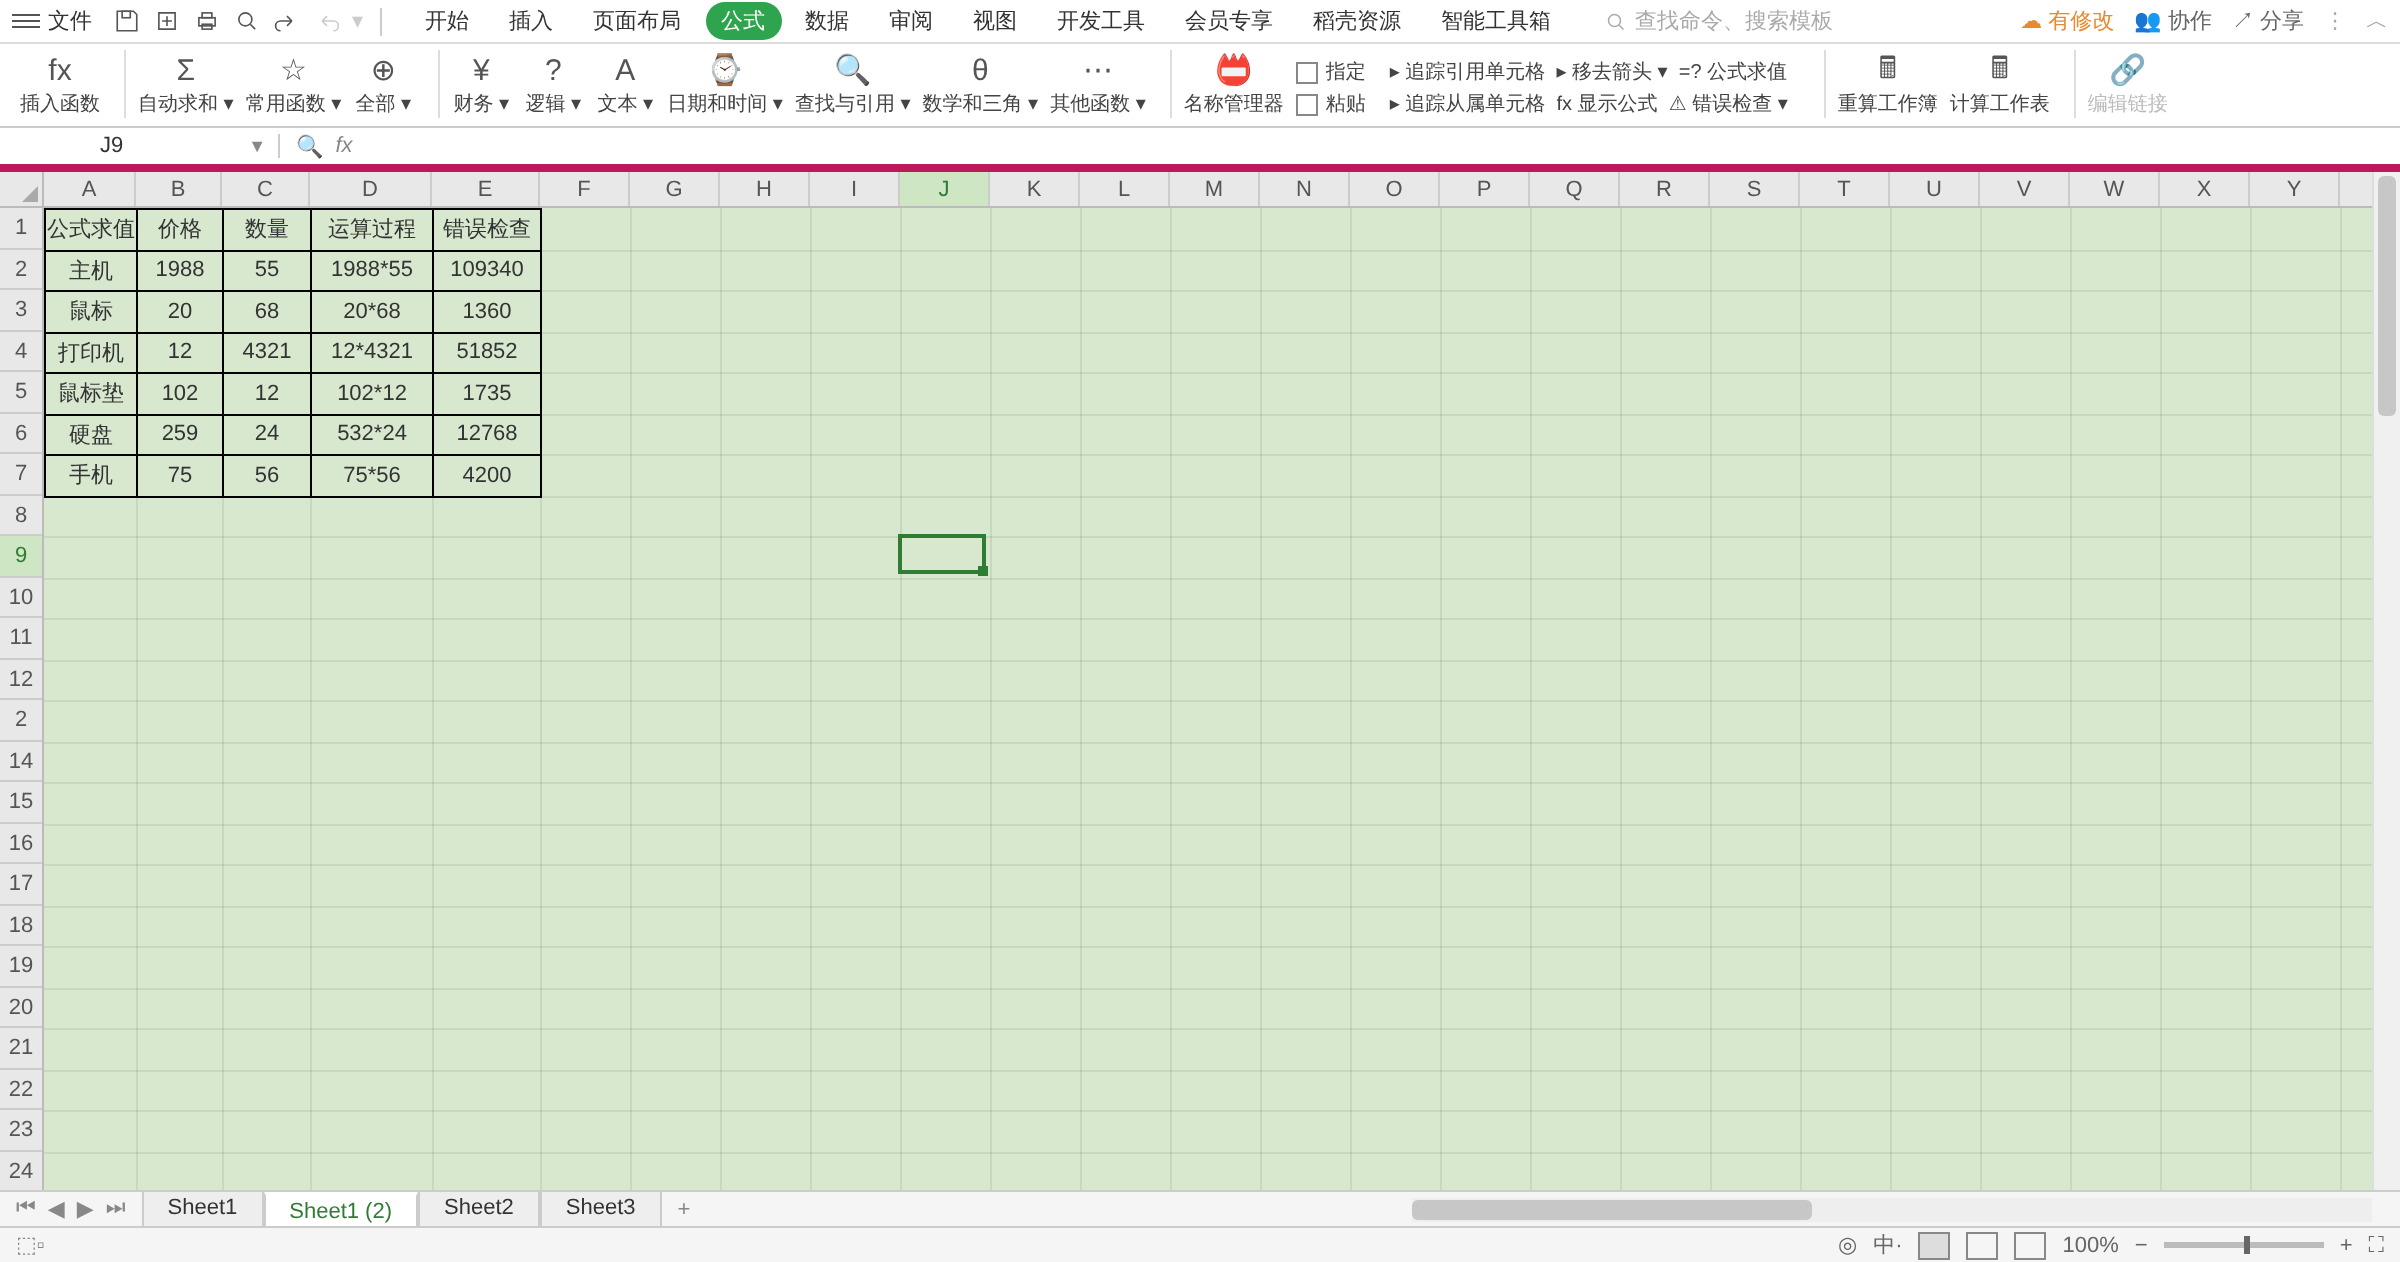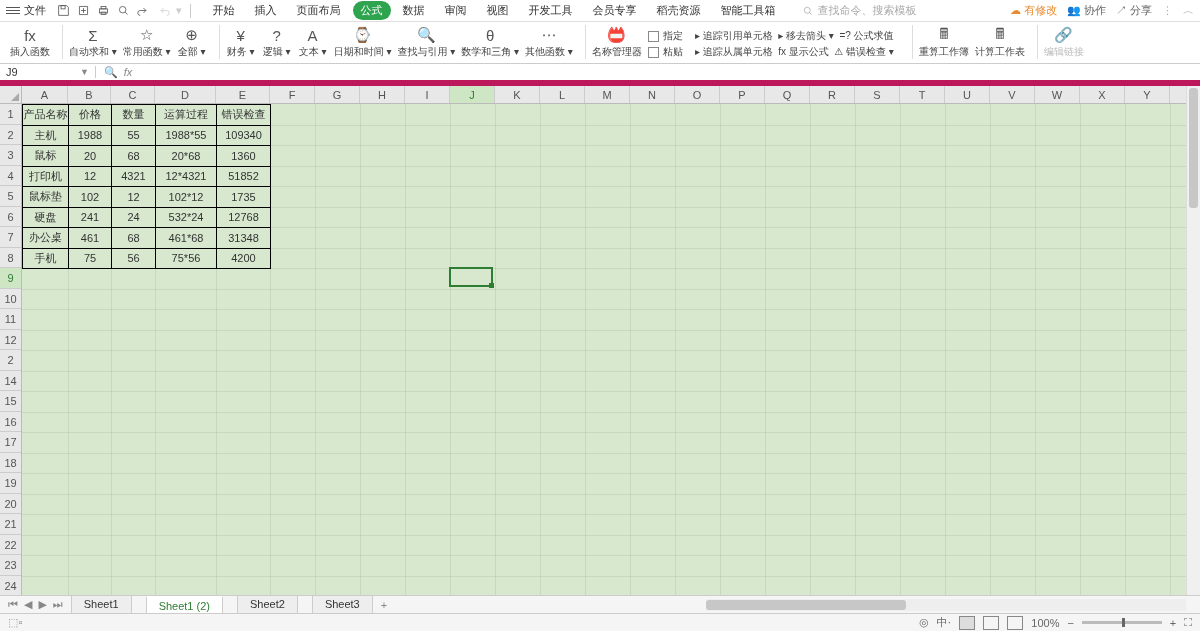--- a/index.html
+++ b/index.html
@@ -25,21 +25,21 @@
 .rib-grp { display: flex; flex-direction: column; align-items: center; margin-right: 6px; font-size: 10px; color: #444; min-width: 30px; }
 .rib-grp .ico { height: 20px; font-size: 15px; display: flex; align-items: center; justify-content: center; color: #555; }
 .rib-grp .lbl { white-space: nowrap; }
 .rib-sep { width: 1px; height: 34px; background: #ddd; margin: 0 6px; }
 .rib-text-grp { display: flex; flex-direction: column; gap: 2px; font-size: 10px; color: #444; margin-right: 12px; }
 .rib-text-grp .row { display: flex; align-items: center; gap: 4px; white-space: nowrap; }
 .row .sq { width: 11px; height: 11px; border: 1px solid #888; }
 .disabled { color: #bbb; }
 
 
-.fx-bar { display: flex; align-items: center; height: 22px; border-bottom: 6px solid #be185d; }
+.fx-bar { display: flex; align-items: center; height: 22px; border-bottom: 4px solid #be185d; padding-left: 44px; }
 .name-box { width: 96px; border-right: 1px solid #ccc; padding: 0 6px; display: flex; align-items: center; justify-content: space-between; }
 .name-box .dd { color: #888; font-size: 9px; }
 .fx-icons { display: flex; align-items: center; gap: 6px; padding: 0 8px; color: #888; }
 .fx-input { flex: 1; padding: 0 6px; }
 
 
 .grid-wrap { position: absolute; top: 86px; left: 0; right: 0; bottom: 36px; overflow: hidden; background: #d7e8cf; }
 .corner { position: absolute; top: 0; left: 0; width: 22px; height: 18px; background: #e8e8e8; border-right: 1px solid #bbb; border-bottom: 1px solid #bbb; }
 .corner::after { content:""; position:absolute; right:2px; bottom:2px; width:0; height:0; border-right:8px solid #aaa; border-top:8px solid transparent; }
 .col-headers { position: absolute; top: 0; left: 22px; right: 14px; height: 18px; display: flex; background: #e8e8e8; border-bottom: 1px solid #bbb; }
@@ -61,21 +61,21 @@
 
 .active-cell { position: absolute; border: 2px solid #2e7d32; background: transparent; pointer-events: none; }
 .active-cell::after { content:""; position:absolute; right:-3px; bottom:-3px; width:5px; height:5px; background:#2e7d32; }
 
 .vscroll { position: absolute; top: 0; right: 0; width: 14px; bottom: 0; background: #f0f0f0; border-left: 1px solid #ddd; }
 .vscroll .thumb { position:absolute; left:2px; right:2px; top:2px; height:120px; background:#c7c7c7; border-radius:3px; }
 
 
 .sheet-bar { position: absolute; bottom: 18px; left: 0; right: 0; height: 18px; background: #f5f5f5; border-top: 1px solid #ccc; display: flex; align-items: center; }
 .sheet-nav { display: flex; gap: 6px; padding: 0 8px; color: #888; }
-.sheet-tabs { display: flex; gap: 14px; }
+.sheet-tabs { display: flex; }
 .stab { padding: 2px 12px; border-right: 1px solid #ccc; border-left: 1px solid #ccc; background: #eee; cursor: pointer; }
 .stab.active { background: #fff; color: #2e7d32; border-top: 2px solid transparent; }
 .hscroll { position:absolute; right:14px; width:480px; height:12px; top:3px; background:#eee; }
 .hscroll .thumb { position:absolute; left:0; width:200px; top:1px; bottom:1px; background:#c7c7c7; border-radius:3px; }
 
 .status-bar { position: absolute; bottom: 0; left: 0; right: 0; height: 18px; background: #f5f5f5; border-top: 1px solid #ccc; display: flex; align-items: center; padding: 0 8px; }
 .status-right { margin-left: auto; display: flex; align-items: center; gap: 8px; color: #666; }
 .view-btn { width: 16px; height: 14px; border: 1px solid #888; }
 .zoom-slider { width: 80px; height: 3px; background: #bbb; position: relative; }
 .zoom-slider::after { content:""; position:absolute; left:50%; top:-3px; width:3px; height:9px; background:#666; }
@@ -348,21 +348,21 @@
         <div class="gl-h" style="top: 369px;"></div>
         <div class="gl-h" style="top: 389.5px;"></div>
         <div class="gl-h" style="top: 410px;"></div>
         <div class="gl-h" style="top: 430.5px;"></div>
         <div class="gl-h" style="top: 451px;"></div>
         <div class="gl-h" style="top: 471.5px;"></div>
       </div>
     <table class="data-table" id="dtable">
         <tbody>
           <tr>
-            <td class="colA" style="width:46px">产品名称</td>
+            <td class="colA" style="width:46px">公式求值</td>
             <td class="colB" style="width:43px">价格</td>
             <td class="colC" style="width:44px">数量</td>
             <td class="colD" style="width:61px">运算过程</td>
             <td class="colE" style="width:54px">错误检查</td>
           </tr>
           <tr>
             <td style="width:46px">主机</td>
             <td style="width:43px">1988</td>
             <td style="width:44px">55</td>
             <td style="width:61px">1988*55</td>
@@ -384,31 +384,24 @@
           </tr>
           <tr>
             <td style="width:46px">鼠标垫</td>
             <td style="width:43px">102</td>
             <td style="width:44px">12</td>
             <td style="width:61px">102*12</td>
             <td style="width:54px">1735</td>
           </tr>
           <tr>
             <td style="width:46px">硬盘</td>
-            <td style="width:43px">241</td>
+            <td style="width:43px">259</td>
             <td style="width:44px">24</td>
             <td style="width:61px">532*24</td>
             <td style="width:54px">12768</td>
-          </tr>
-          <tr>
-            <td style="width:46px">办公桌</td>
-            <td style="width:43px">461</td>
-            <td style="width:44px">68</td>
-            <td style="width:61px">461*68</td>
-            <td style="width:54px">31348</td>
           </tr>
           <tr>
             <td style="width:46px">手机</td>
             <td style="width:43px">75</td>
             <td style="width:44px">56</td>
             <td style="width:61px">75*56</td>
             <td style="width:54px">4200</td>
           </tr>
         </tbody>
       </table>

